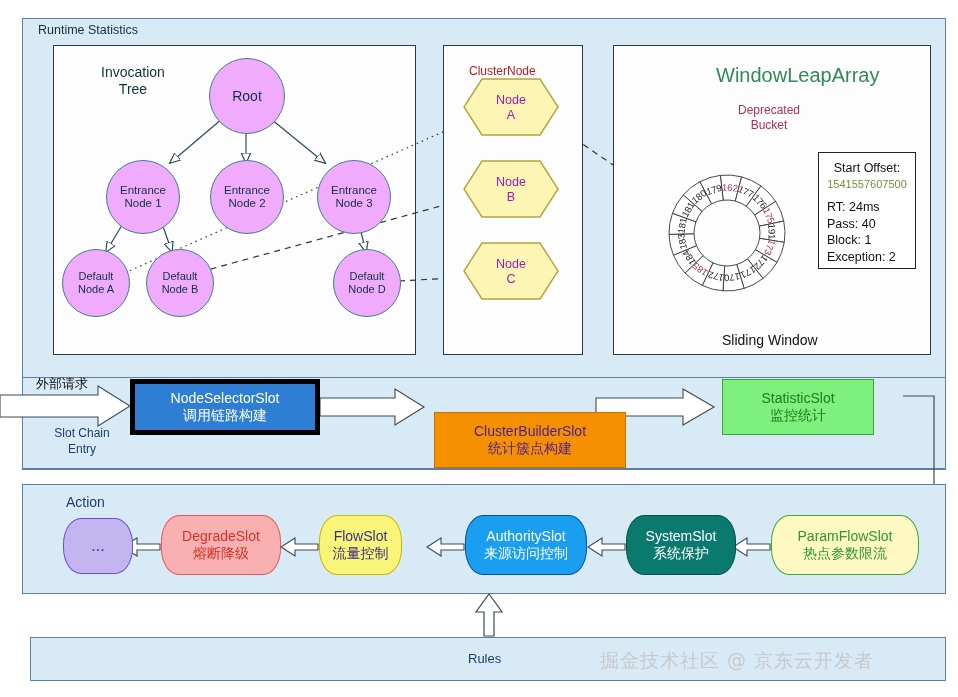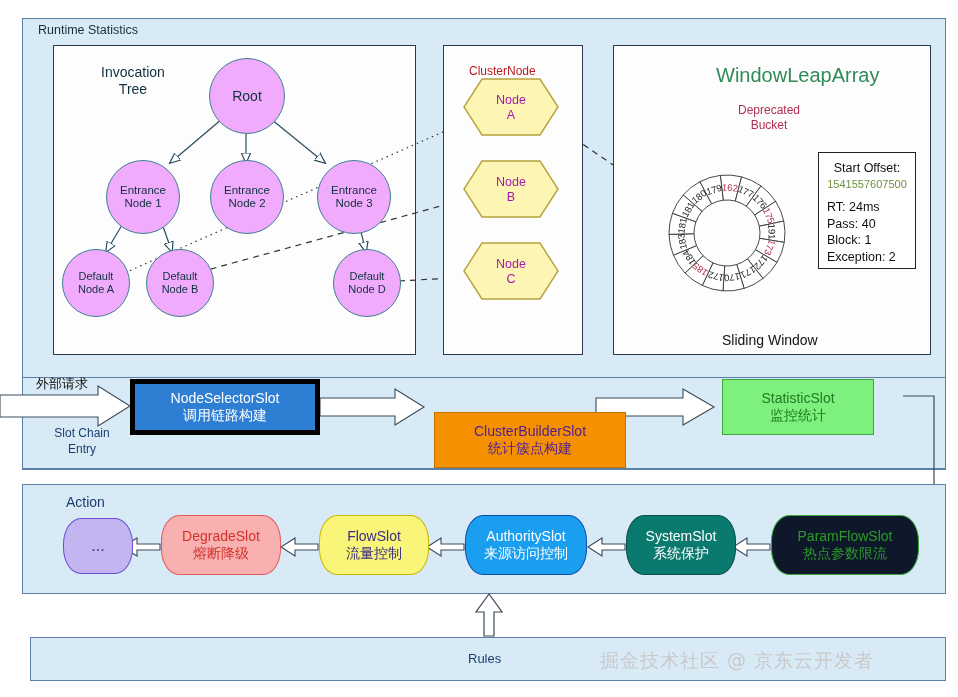--- a/index.html
+++ b/index.html
@@ -254,39 +254,39 @@
 
 <div class="actbox" style="left:63px;top:518px;width:70px;height:56px;background:#c3b5f0;border:1.3px solid #6b4fd0;color:#3b2f80;font-size:16px;">
   <span>...</span>
 </div>
 <div class="actbox" style="left:161px;top:515px;width:120px;height:60px;background:#f9b0b0;border:1.3px solid #e05a5a;color:#d0342c;">
   <span>
     <span>DegradeSlot</span><br>
     <span>熔断降级</span>
   </span>
 </div>
-<div class="actbox" style="left:319px;top:515px;width:110px;height:60px;background:#f9f578;border:1.3px solid #c9b800;color:#3b2f80;">
+<div class="actbox" style="left:319px;top:515px;width:83px;height:60px;background:#f9f578;border:1.3px solid #c9b800;color:#3b2f80;">
   <span>
     <span>FlowSlot</span><br>
     <span>流量控制</span>
   </span>
 </div>
 <div class="actbox" style="left:465px;top:515px;width:122px;height:60px;background:#1a9ef0;border:1.3px solid #0b4fa8;color:#ffffff;">
   <span>
     <span>AuthoritySlot</span><br>
     <span>来源访问控制</span>
   </span>
 </div>
 <div class="actbox" style="left:626px;top:515px;width:110px;height:60px;background:#0b7a6e;border:1.3px solid #094f4a;color:#ffffff;">
   <span>
     <span>SystemSlot</span><br>
     <span>系统保护</span>
   </span>
 </div>
-<div class="actbox" style="left:771px;top:515px;width:148px;height:60px;background:#0f172a;border:1.3px solid #3aa83a;color:#2a9a2a;">
+<div class="actbox" style="left:771px;top:515px;width:148px;height:60px;background:#fef9c3;border:1.3px solid #3aa83a;color:#2a9a2a;">
   <span>
     <span>ParamFlowSlot</span><br>
     <span>热点参数限流</span>
   </span>
 </div>
 
 <div class="panel" style="left:30px;top:637px;width:916px;height:44px;"></div>
 <div class="ttl" style="left:468px;top:651px;font-size:13px;color:#1b3e6f;">Rules</div>
 
 <div class="wm" style="left:600px;top:648px;">掘金技术社区 @ 京东云开发者</div>

